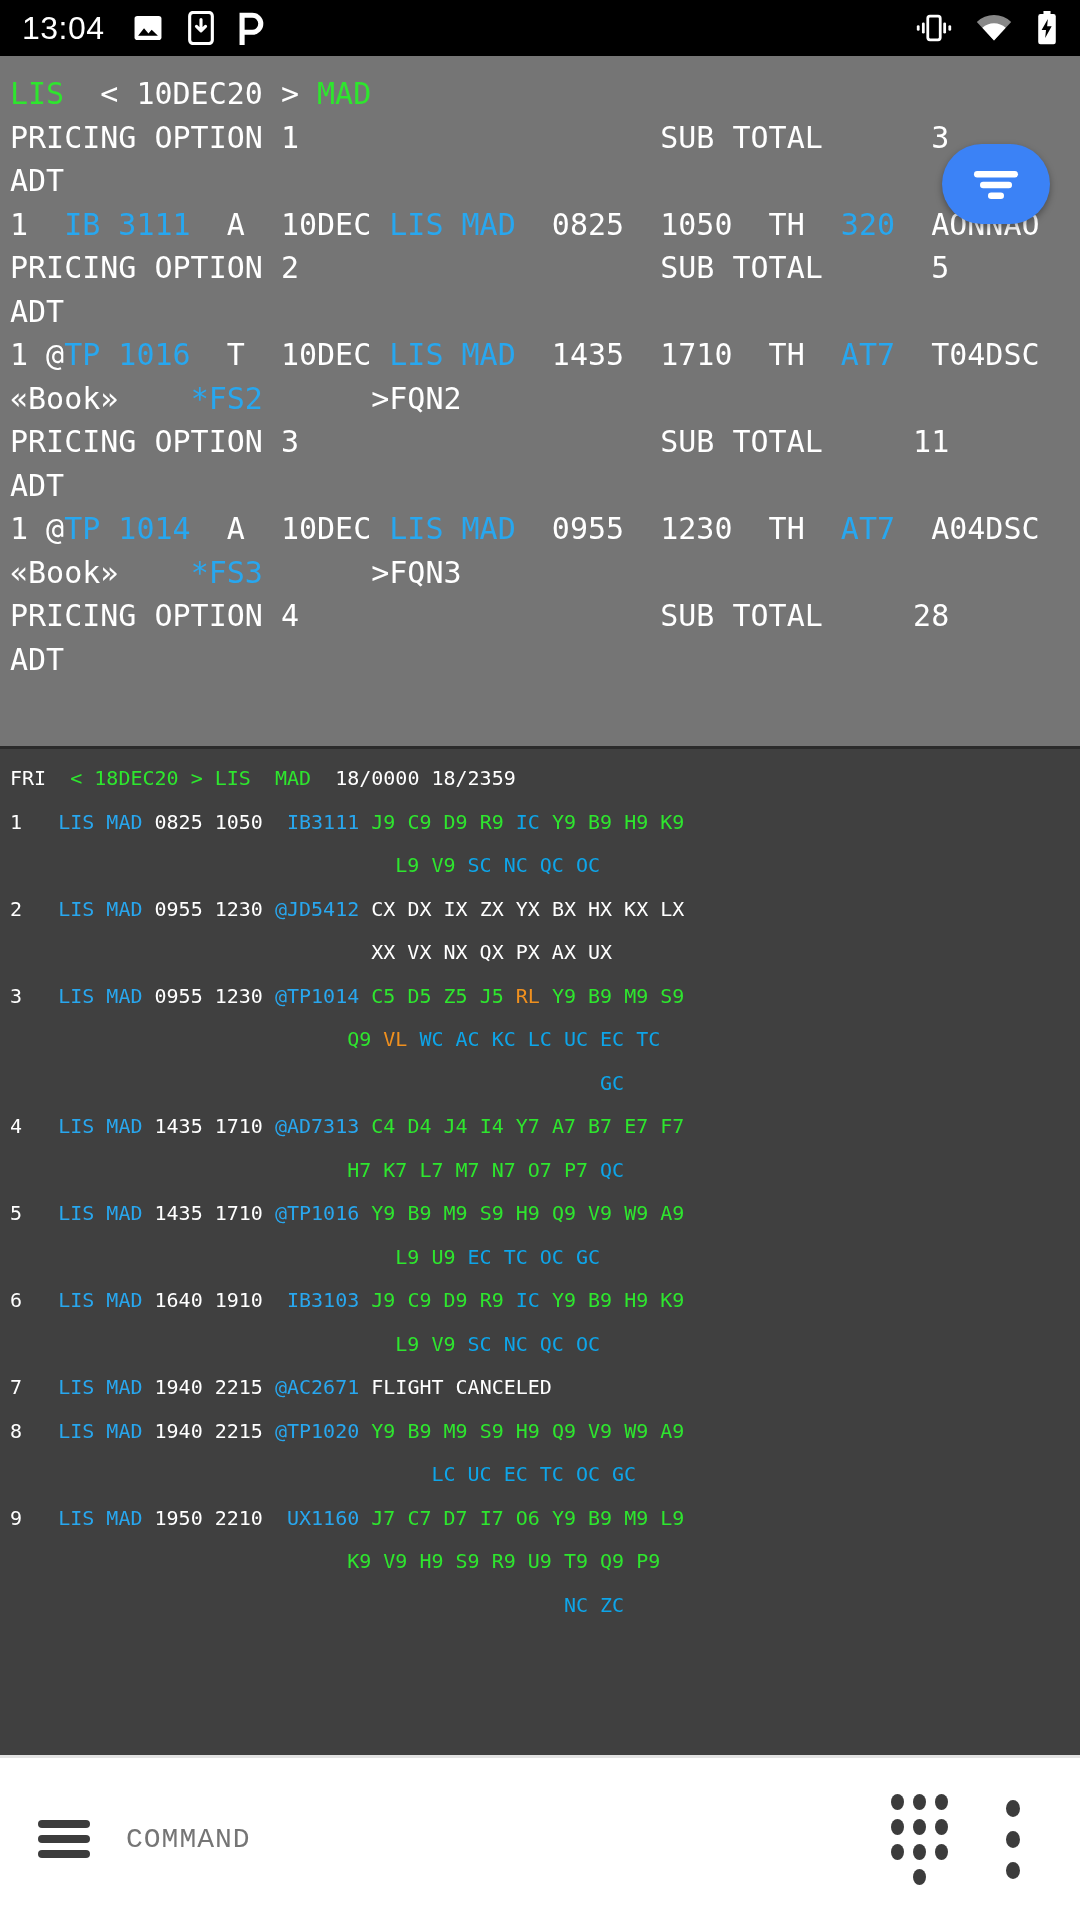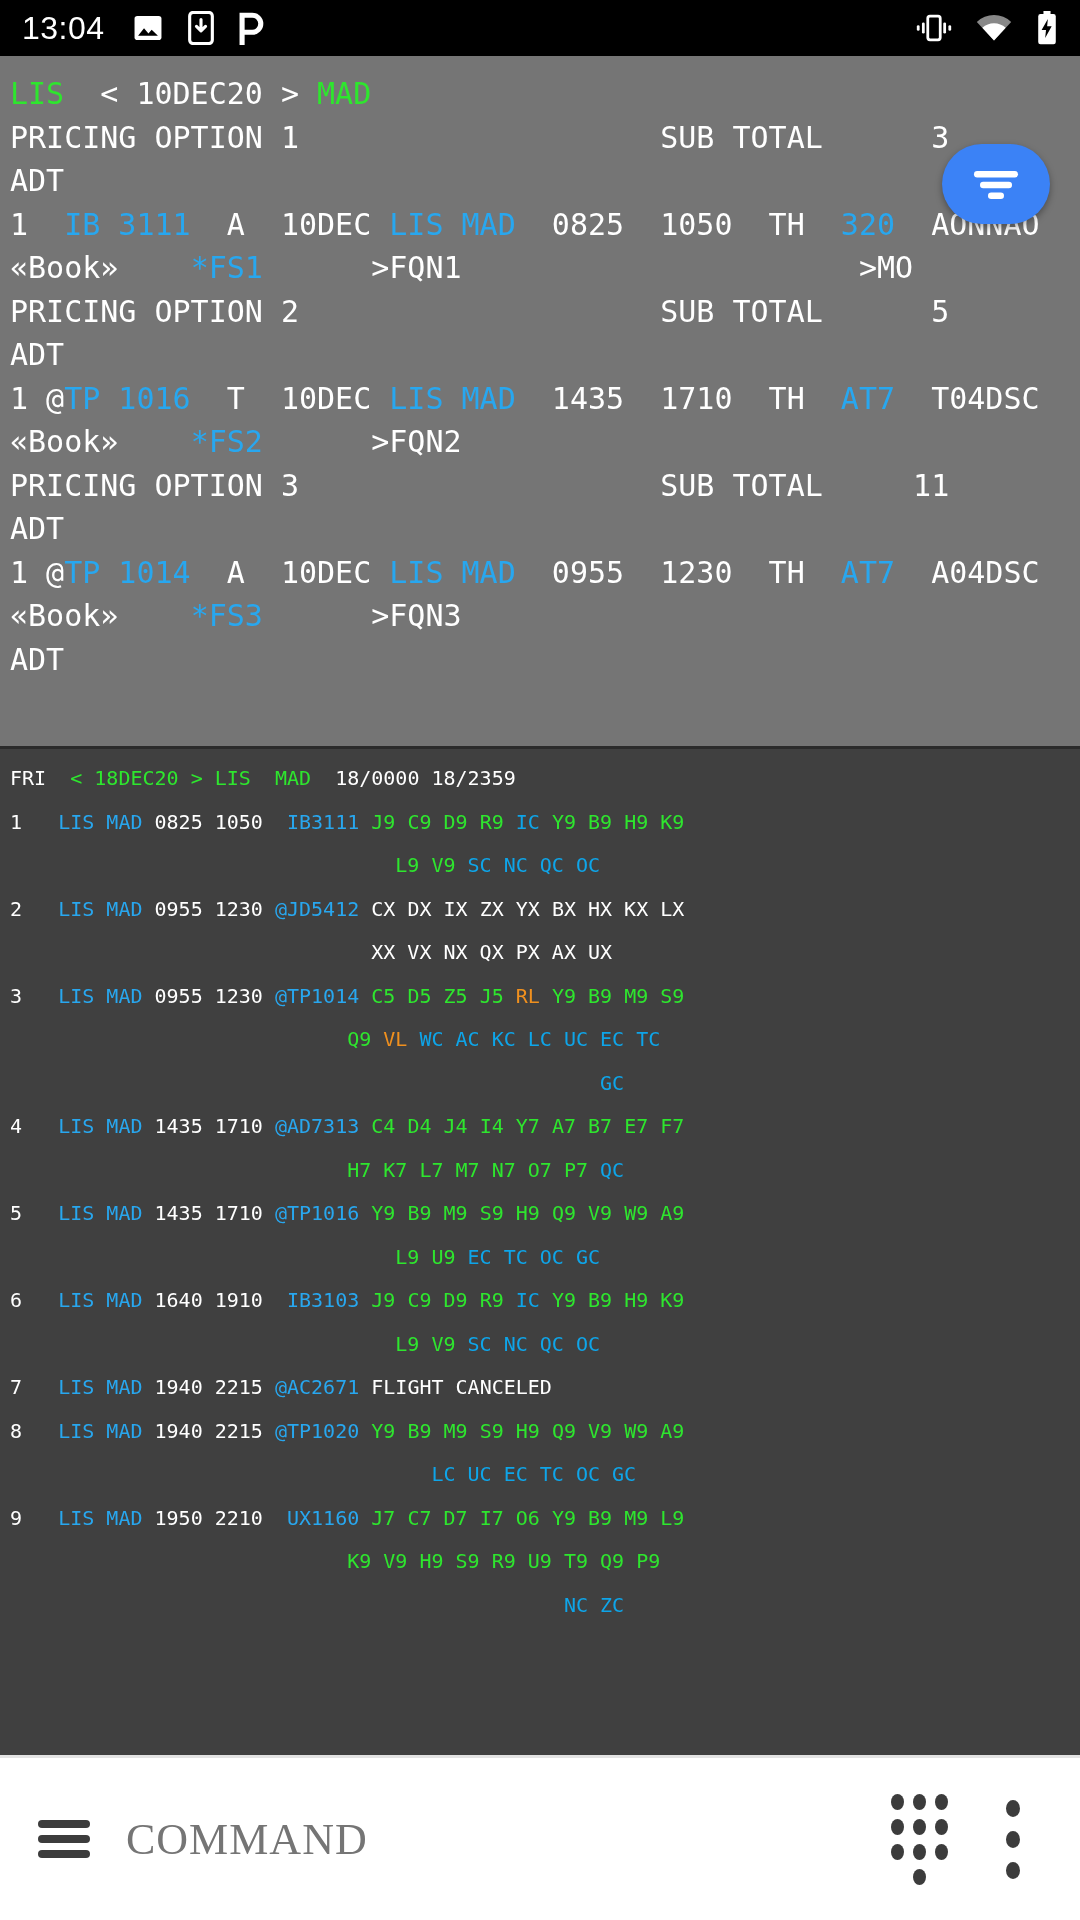--- a/index.html
+++ b/index.html
@@ -114,22 +114,22 @@
     width: 52px; height: 38px;
     display: flex; flex-direction: column; justify-content: space-between;
     margin-right: 36px;
   }
   .hamburger span {
     display: block; height: 8px; width: 100%;
     background: #3c3c3c; border-radius: 4px;
   }
   .cmd-input {
     flex: 1 1 auto;
-    font-family: Liberation Serif, serif;
-    font-size: 44px;
+    font-family: Liberation Mono, monospace;
+    font-size: 28px;
     color: #6d28d9;
     letter-spacing: 1px;
     background: transparent;
     border: none;
     outline: none;
     padding: 0;
   }
   .dialpad {
     width: 62px;
     display: flex; flex-wrap: wrap;
@@ -195,29 +195,29 @@
       </svg>
     </div>
   </div>
 
   <div class="pricing-panel">
     <div id="pricing-lines">
         <div class="term-line"><span class="c-green">LIS</span><span class="c-white">  &lt; 10DEC20 &gt; </span><span class="c-green">MAD</span></div>
         <div class="term-line"><span class="c-white">PRICING OPTION 1                    SUB TOTAL      3</span></div>
         <div class="term-line"><span class="c-white">ADT</span></div>
         <div class="term-line"><span class="c-white">1  </span><span class="c-blue">IB 3111</span><span class="c-white">  A  10DEC </span><span class="c-blue">LIS MAD</span><span class="c-white">  0825  1050  TH  </span><span class="c-blue">320</span><span class="c-white">  AONNAO</span></div>
-        <div class="term-line"><span class="c-white">«Book»    </span><span class="c-blue">*FS1</span><span class="c-white">      &gt;FQN1                      &gt;MO</span></div>
         <div class="term-line"><span class="c-white">PRICING OPTION 2                    SUB TOTAL      5</span></div>
         <div class="term-line"><span class="c-white">ADT</span></div>
         <div class="term-line"><span class="c-white">1 @</span><span class="c-blue">TP 1016</span><span class="c-white">  T  10DEC </span><span class="c-blue">LIS MAD</span><span class="c-white">  1435  1710  TH  </span><span class="c-blue">AT7</span><span class="c-white">  T04DSC</span></div>
         <div class="term-line"><span class="c-white">«Book»    </span><span class="c-blue">*FS2</span><span class="c-white">      &gt;FQN2</span></div>
         <div class="term-line"><span class="c-white">PRICING OPTION 3                    SUB TOTAL     11</span></div>
         <div class="term-line"><span class="c-white">ADT</span></div>
         <div class="term-line"><span class="c-white">1 @</span><span class="c-blue">TP 1014</span><span class="c-white">  A  10DEC </span><span class="c-blue">LIS MAD</span><span class="c-white">  0955  1230  TH  </span><span class="c-blue">AT7</span><span class="c-white">  A04DSC</span></div>
         <div class="term-line"><span class="c-white">«Book»    </span><span class="c-blue">*FS3</span><span class="c-white">      &gt;FQN3</span></div>
+        <div class="term-line"><span class="c-white">PRICING OPTION 4                    SUB TOTAL     28</span></div>
         <div class="term-line"><span class="c-white">ADT</span></div>
       </div>
     <div class="fab">
       <svg width="52" height="38" viewBox="0 0 26 19">
         <rect x="2" y="3" width="22" height="3.2" rx="1.6" fill="#fff"></rect>
         <rect x="5" y="8.4" width="16" height="3.2" rx="1.6" fill="#fff"></rect>
         <rect x="9" y="13.8" width="8" height="3.2" rx="1.6" fill="#fff"></rect>
       </svg>
     </div>
   </div>

